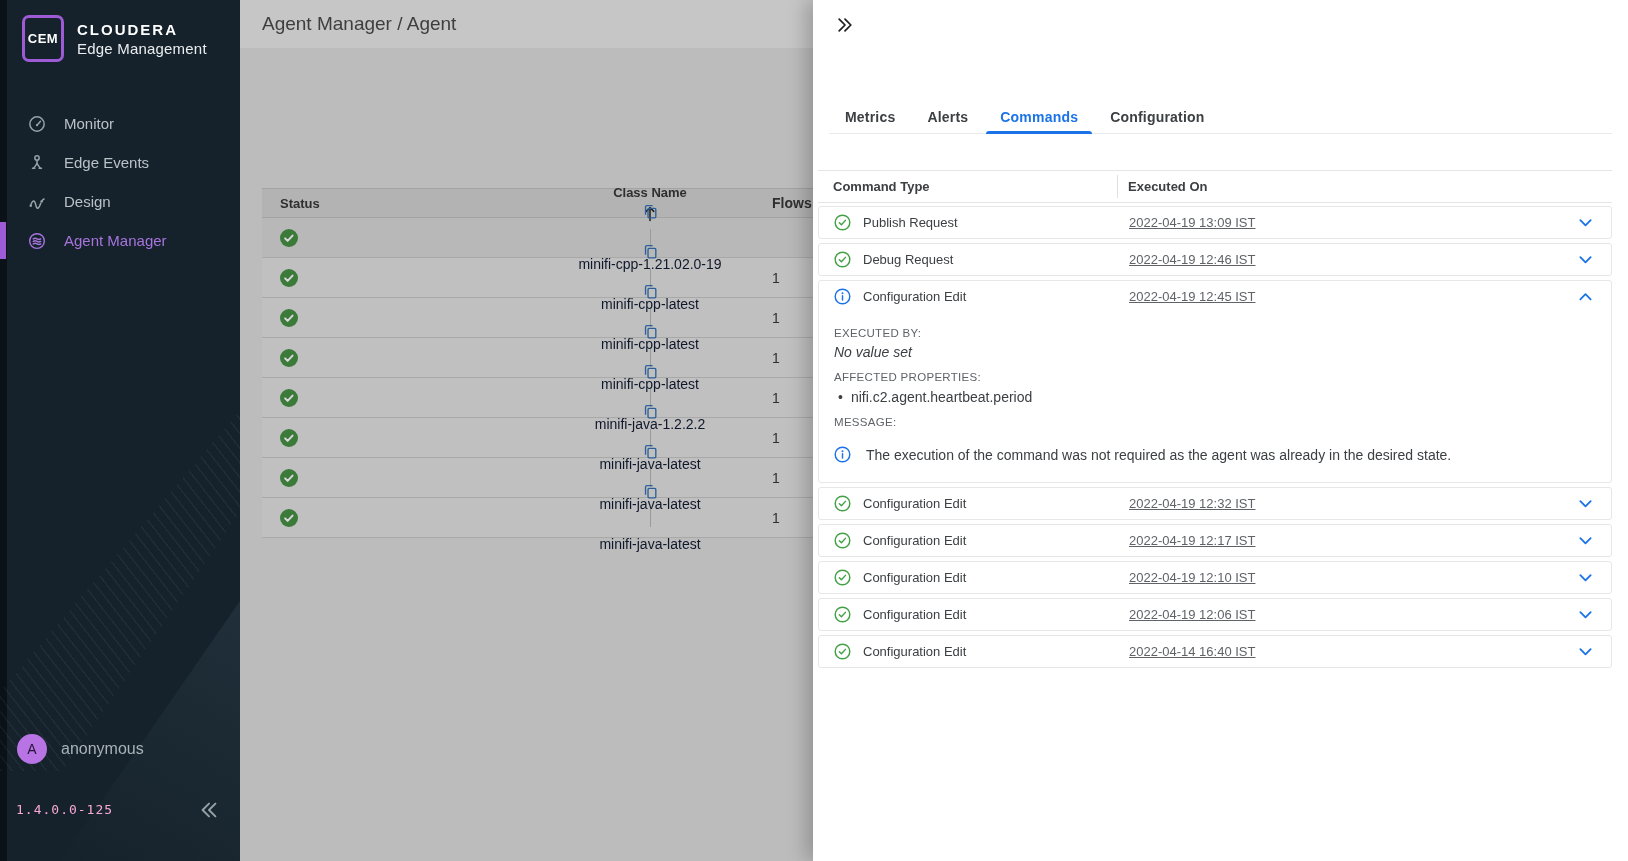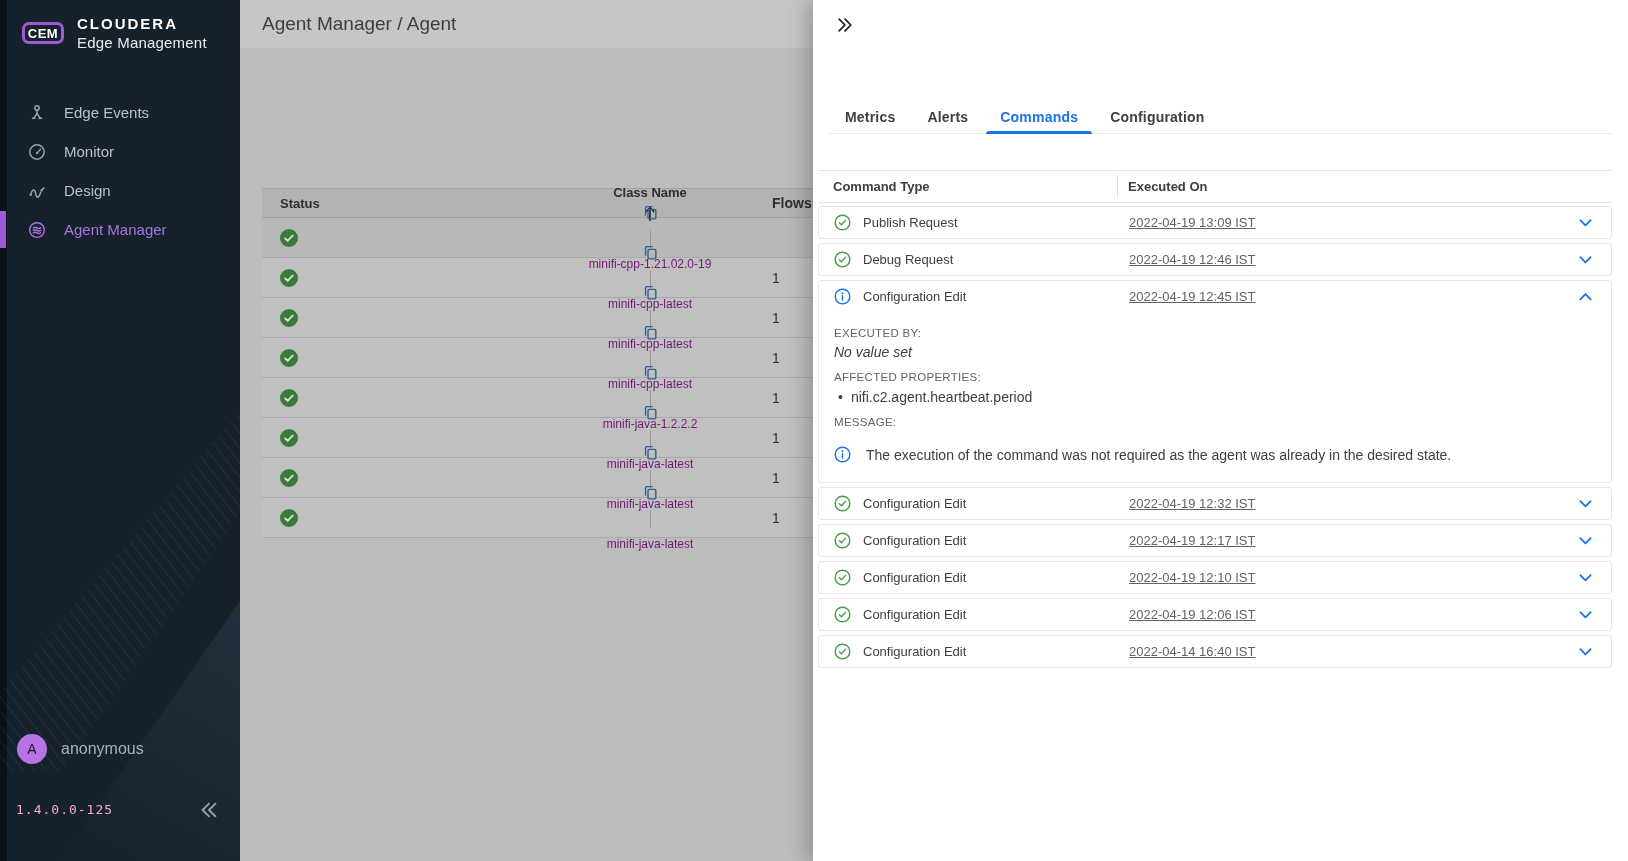--- a/index.html
+++ b/index.html
@@ -23,21 +23,21 @@
     opacity:.55;
   }
   .stripe-b{
     position:absolute;right:0;bottom:0;width:200px;height:260px;pointer-events:none;
     background:linear-gradient(210deg, rgba(36,52,62,0.9), rgba(21,34,43,0));
     clip-path:polygon(100% 0, 100% 100%, 10% 100%);
     opacity:.8;
   }
   .brand{display:flex;align-items:center;gap:13px;padding:15px 0 0 22px;}
   .cem-badge{
-    width:42px;height:22px;border:3px solid #9d5bd6;border-radius:7px;
+    width:42px;height:47px;border:3px solid #9d5bd6;border-radius:7px;
     color:#fff;font-weight:bold;font-size:13px;letter-spacing:.5px;
     display:flex;align-items:center;justify-content:center;box-sizing:border-box;
   }
   .brand-1{color:#ffffff;font-weight:700;font-size:15px;letter-spacing:2px;}
   .brand-2{color:#e9edef;font-size:15px;margin-top:2px;letter-spacing:.2px;}
   .nav{margin-top:42px;}
   .nav-item{
     display:flex;align-items:center;gap:17px;height:39px;padding-left:27px;
     color:#b9c2c7;font-size:15px;cursor:pointer;position:relative;
   }
@@ -77,21 +77,21 @@
   }
   .at-row.selected{background:#b8b8b8;}
   .cell-status{width:273px;padding-left:18px;box-sizing:border-box;display:flex;align-items:center;}
   .cell-class{width:230px;display:flex;align-items:center;gap:9px;flex-direction:column;}
   .cell-flows{padding-left:7px;font-size:14px;color:#2f2f2f;}
   .hdr-class{display:flex;align-items:center;gap:6px;cursor:pointer;}
   .sort-arrow{width:14px;height:16px;color:#1c1c1c;}
   .status-ok{width:18px;height:18px;}
   .copy-icon{width:17px;height:17px;color:#2d5f99;cursor:pointer;}
   .cell-divider{width:1px;height:18px;background:#9a9a9a;}
-  .class-link{font-size:12px;color:#701a75;text-decoration:none;cursor:pointer;}
+  .class-link{font-size:14px;color:#0f172a;text-decoration:none;cursor:pointer;}
 
   
   .panel{
     position:absolute;left:813px;top:0;width:815px;height:100%;background:#ffffff;z-index:5;
     box-shadow:-7px 0 18px rgba(0,0,0,0.22);box-sizing:border-box;
   }
   .panel-expand{position:absolute;left:22px;top:15px;width:20px;height:20px;color:#1f1f1f;cursor:pointer;}
   .panel-title-row{position:absolute;left:21px;right:16px;top:55px;height:34px;display:flex;align-items:center;}
   .title-status{width:20px;height:20px;margin-right:7px;}
   .agent-id{font-size:19px;color:#3c4043;letter-spacing:.2px;}
@@ -147,38 +147,38 @@
     <div>
       <div class="brand-1">CLOUDERA</div>
       <div class="brand-2">Edge Management</div>
     </div>
   </div>
 
   <nav class="nav" id="nav">
       <div class="nav-item">
        <span class="nav-icon">
           <svg viewBox="0 0 24 24" fill="none" stroke="currentColor" stroke-width="1.8" stroke-linecap="round">
+            <circle cx="12" cy="12" r="8.6"></circle>
+            <path d="M12 13.4l4.2-4.6"></path>
+            <circle cx="12" cy="13.4" r="1.3" fill="currentColor" stroke="none"></circle>
+          </svg>
+        </span>
+       <span class="nav-label">Monitor</span>
+     </div>
+      <div class="nav-item">
+       <span class="nav-icon">
+          <svg viewBox="0 0 24 24" fill="none" stroke="currentColor" stroke-width="1.8" stroke-linecap="round">
             <circle cx="12" cy="6" r="2.6"></circle>
             <path d="M12 8.6v4.2"></path>
             <path d="M12 12.8l-4 5.6"></path>
             <path d="M12 12.8l4 5.6"></path>
             <path d="M6.6 18.4h2.8M14.6 18.4h2.8"></path>
           </svg>
         </span>
        <span class="nav-label">Edge Events</span>
-     </div>
-      <div class="nav-item">
-       <span class="nav-icon">
-          <svg viewBox="0 0 24 24" fill="none" stroke="currentColor" stroke-width="1.8" stroke-linecap="round">
-            <circle cx="12" cy="12" r="8.6"></circle>
-            <path d="M12 13.4l4.2-4.6"></path>
-            <circle cx="12" cy="13.4" r="1.3" fill="currentColor" stroke="none"></circle>
-          </svg>
-        </span>
-       <span class="nav-label">Monitor</span>
      </div>
       <div class="nav-item">
        <span class="nav-icon">
           <svg viewBox="0 0 24 24" fill="none" stroke="currentColor" stroke-width="1.8" stroke-linecap="round">
             <path d="M4.5 15.5c2.6-6.5 4.8-6 6 0 1.2 5.6 3.4 5.5 6-2"></path>
             <circle cx="4.5" cy="16.5" r="1.5" fill="currentColor" stroke="none"></circle>
             <circle cx="17.5" cy="11.5" r="1.5" fill="currentColor" stroke="none"></circle>
             <path d="M17.8 11c1-1.6 1.8-2.3 2.7-2.6"></path>
           </svg>
         </span>

